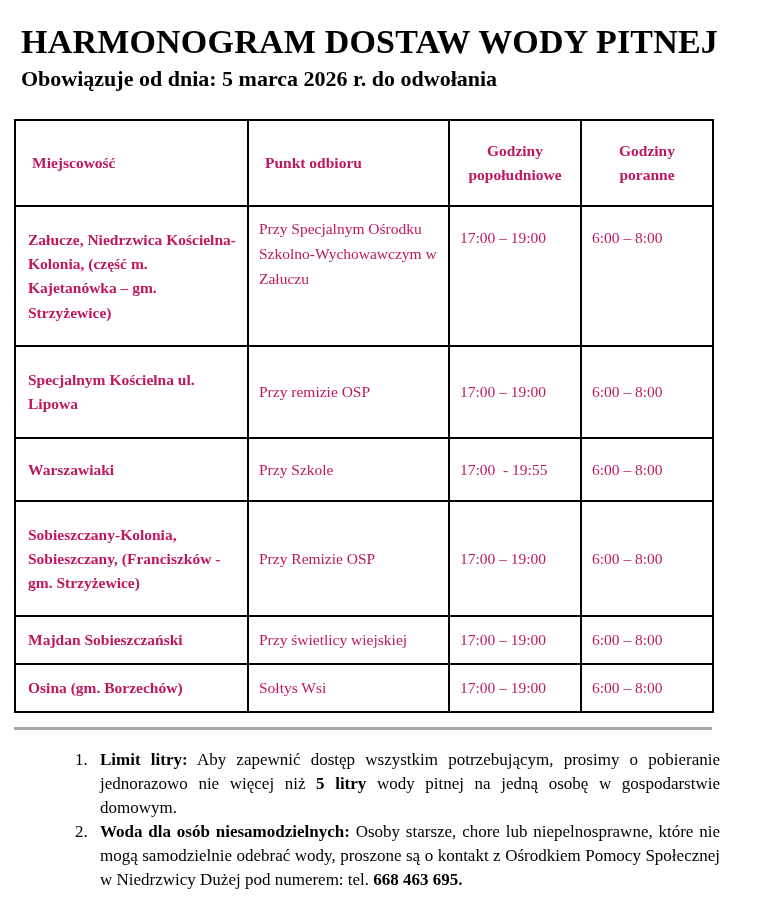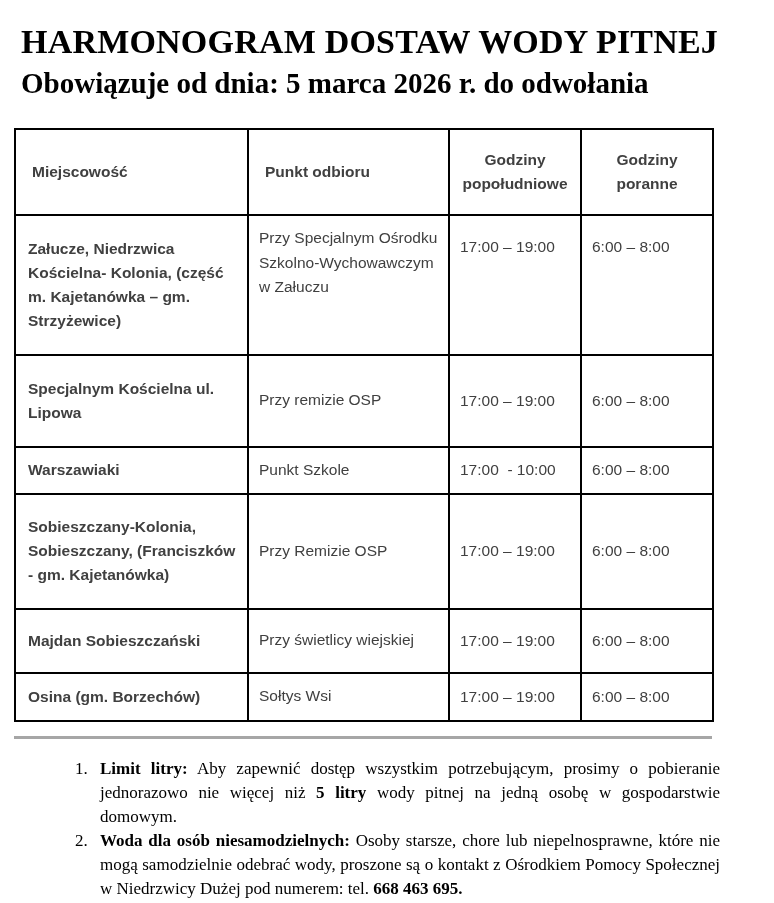--- a/index.html
+++ b/index.html
@@ -18,49 +18,49 @@
     font-weight: bold;
     font-size: 34px;
     line-height: 1.15;
     letter-spacing: 0.2px;
     white-space: nowrap;
   }
   .subtitle {
     margin: 5px 5px 0 21px;
     font-family: "Liberation Serif", serif;
     font-weight: bold;
-    font-size: 29px;
+    font-size: 22px;
     line-height: 1.2;
     white-space: nowrap;
   }
   table.schedule {
     margin: 27px 0 0 14px;
     border-collapse: collapse;
     table-layout: fixed;
     width: 698px;
-    font-family: Liberation Sans, sans-serif;
+    font-family: Liberation Serif, serif;
     font-size: 15.5px;
-    color: #404040;
+    color: #be185d;
   }
   .schedule th, .schedule td {
     border: 2px solid #000000;
     padding: 8px 10px;
     vertical-align: middle;
     overflow: hidden;
   }
   .c1 { width: 233px; }
   .c2 { width: 201px; }
   .c3 { width: 132px; }
   .c4 { width: 132px; }
   .schedule thead tr { height: 86px; }
   .schedule tbody tr:nth-child(1) { height: 140px; }
   .schedule tbody tr:nth-child(2) { height: 92px; }
-  .schedule tbody tr:nth-child(3) { height: 47px; }
+  .schedule tbody tr:nth-child(3) { height: 63px; }
   .schedule tbody tr:nth-child(4) { height: 115px; }
-  .schedule tbody tr:nth-child(5) { height: 64px; }
+  .schedule tbody tr:nth-child(5) { height: 48px; }
   .schedule tbody tr:nth-child(6) { height: 48px; margin-top: 16px; }
   .schedule th { font-weight: bold; line-height: 1.55; }
   .schedule th.c1, .schedule th.c2 { text-align: left; padding-left: 16px; }
   .schedule th.c3, .schedule th.c4 { text-align: center; }
   .schedule td.c1 { font-weight: bold; padding-left: 12px; line-height: 1.55; }
   .schedule td.c2 { line-height: 1.6; }
   .schedule td.c3, .schedule td.c4 { white-space: pre-wrap; }
   .schedule tbody tr:first-child td.c2 { vertical-align: top; padding-top: 10px; }
   .schedule tbody tr:first-child td.c3,
   .schedule tbody tr:first-child td.c4 { vertical-align: top; padding-top: 22px; }
@@ -115,26 +115,26 @@
         <td class="c4">6:00 – 8:00</td>
       </tr>
       <tr>
         <td class="c1">Specjalnym Kościelna ul. Lipowa</td>
         <td class="c2">Przy remizie OSP</td>
         <td class="c3">17:00 – 19:00</td>
         <td class="c4">6:00 – 8:00</td>
       </tr>
       <tr>
         <td class="c1">Warszawiaki</td>
-        <td class="c2">Punkt Szkole</td>
-        <td class="c3">17:00  - 10:00</td>
+        <td class="c2">Przy Szkole</td>
+        <td class="c3">17:00  - 19:55</td>
         <td class="c4">6:00 – 8:00</td>
       </tr>
       <tr>
-        <td class="c1">Sobieszczany-Kolonia, Sobieszczany, (Franciszków - gm. Kajetanówka)</td>
+        <td class="c1">Sobieszczany-Kolonia, Sobieszczany, (Franciszków - gm. Strzyżewice)</td>
         <td class="c2">Przy Remizie OSP</td>
         <td class="c3">17:00 – 19:00</td>
         <td class="c4">6:00 – 8:00</td>
       </tr>
       <tr>
         <td class="c1">Majdan Sobieszczański</td>
         <td class="c2">Przy świetlicy wiejskiej</td>
         <td class="c3">17:00 – 19:00</td>
         <td class="c4">6:00 – 8:00</td>
       </tr>

